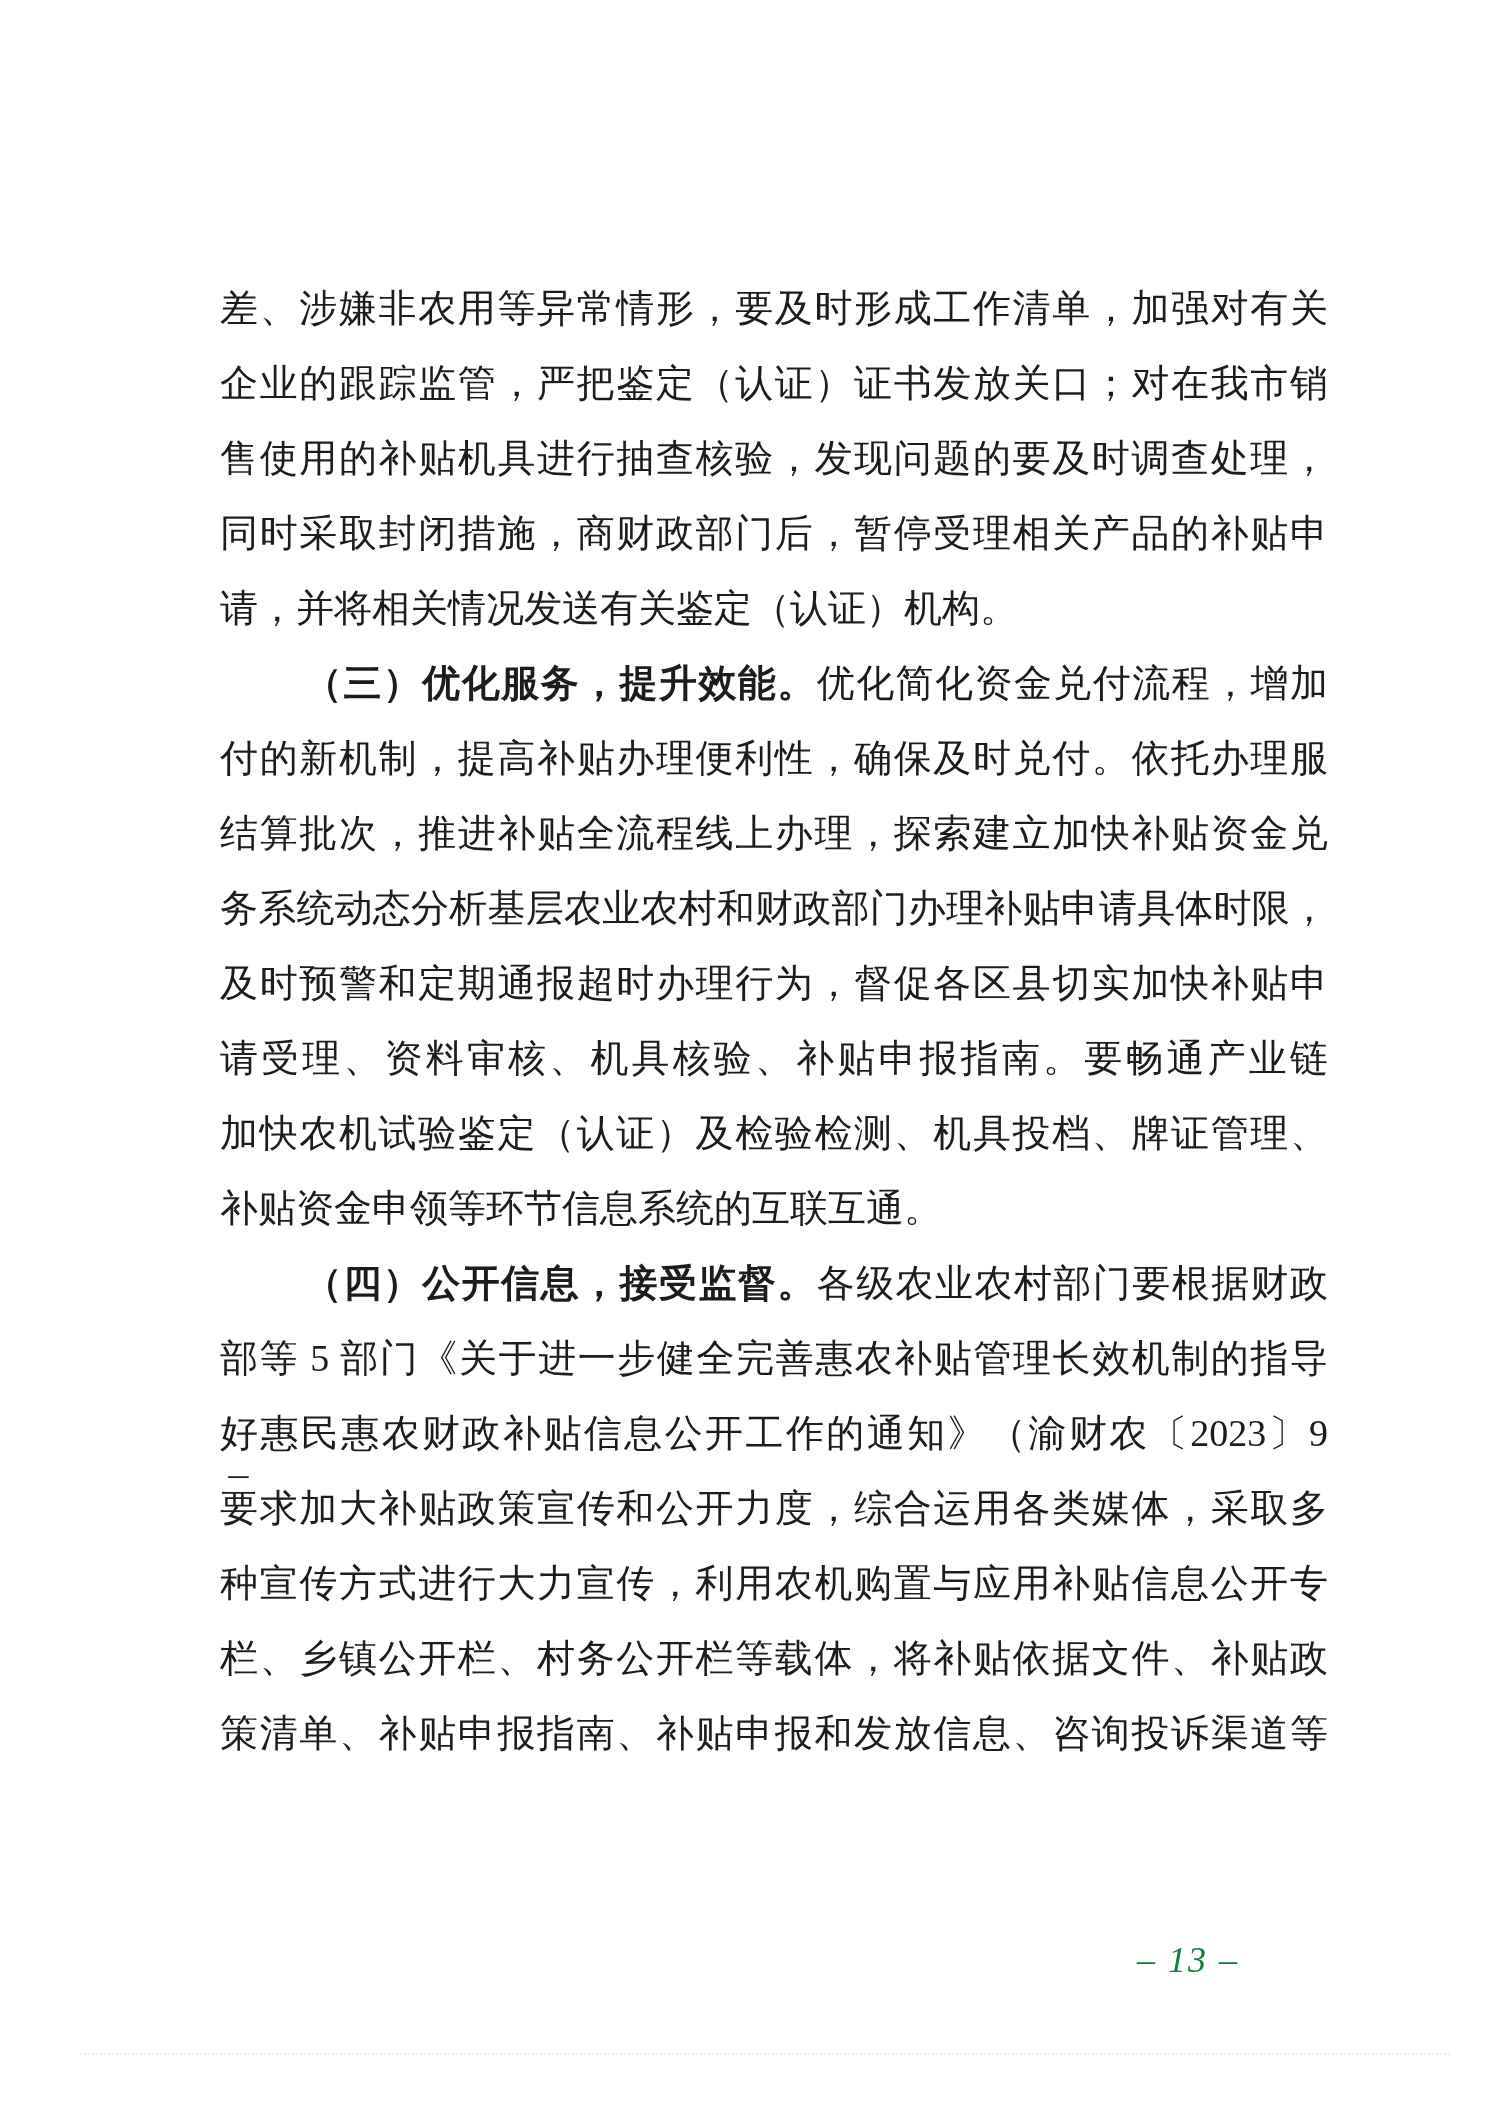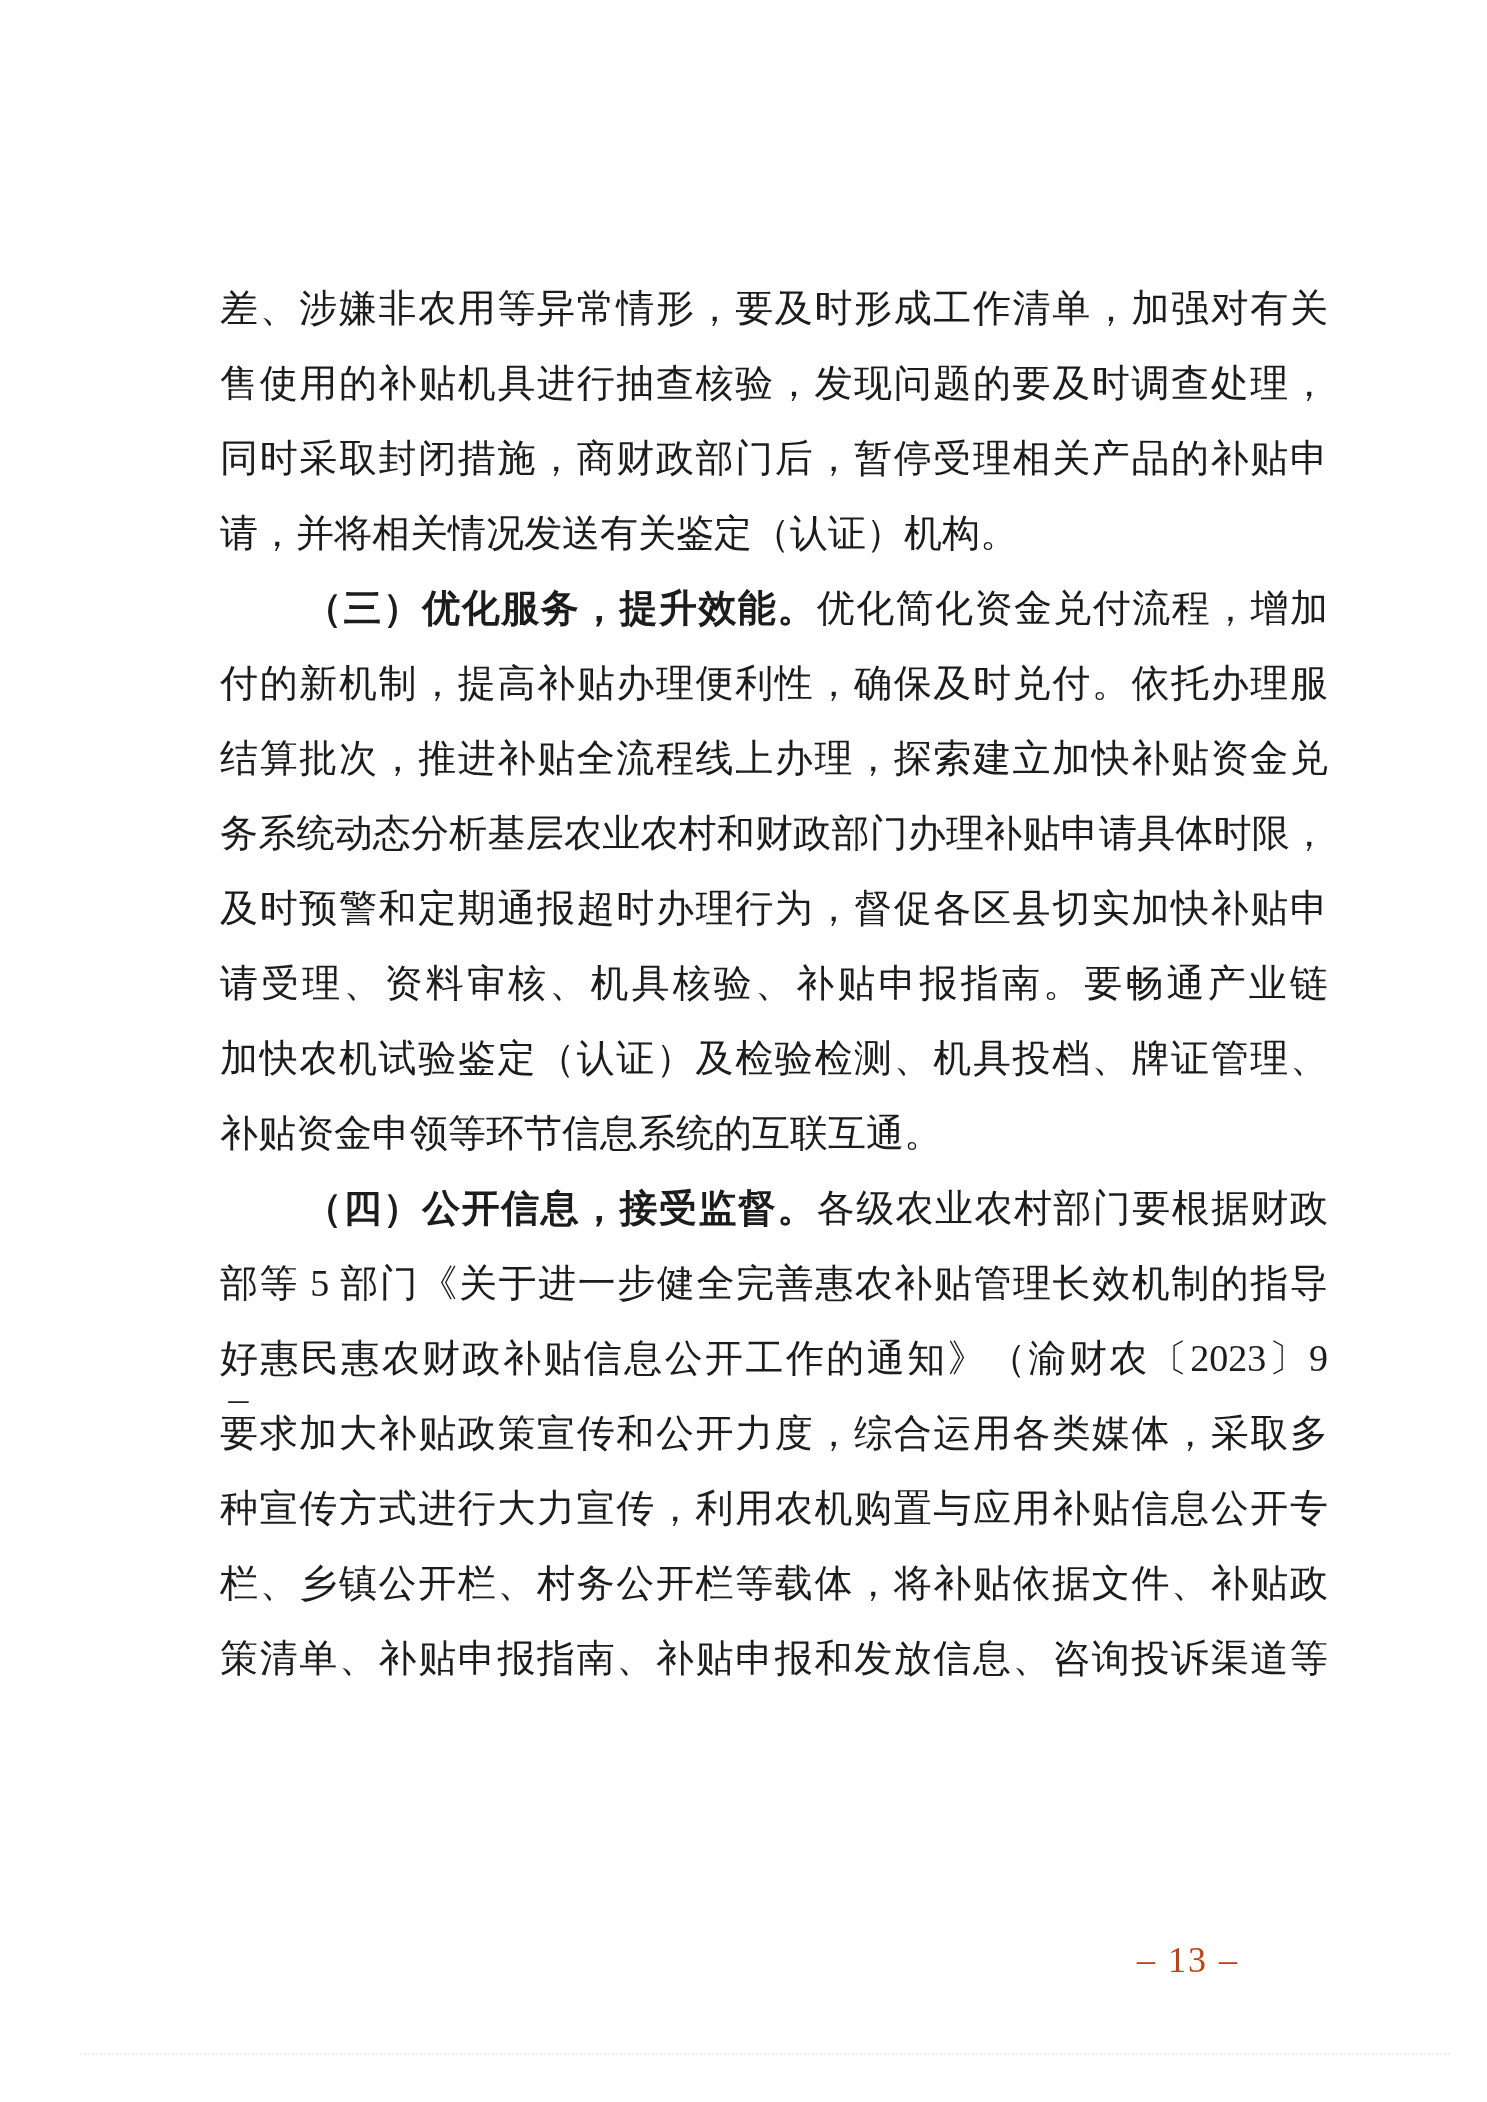--- a/index.html
+++ b/index.html
@@ -49,39 +49,41 @@
   }
   .page-number {
     position: absolute;
     top: 1938px;
     left: 1093px;
     width: 190px;
     height: 44px;
     font-size: 36px;
     line-height: 44px;
     text-align: center;
-    color: #c2410c;
+    color: #15803d;
     letter-spacing: 2px;
+    font-style: italic;
   }
   .scan-noise {
     position: absolute;
     top: 2053px;
     left: 80px;
     width: 1370px;
     height: 0;
     border-top: 2px dotted #e6e6e6;
     opacity: 0.7;
   }
 </style>
 </head>
 <body>
 
 <div class="page">
   <div class="textblock" id="textblock">
       <div class="line"><span class="seg">差、涉嫌非农用等异常情形，要及时形成工作清单，加强对有关</span></div>
+      <div class="line"><span class="seg">企业的跟踪监管，严把鉴定（认证）证书发放关口；对在我市销</span></div>
       <div class="line"><span class="seg">售使用的补贴机具进行抽查核验，发现问题的要及时调查处理，</span></div>
       <div class="line"><span class="seg">同时采取封闭措施，商财政部门后，暂停受理相关产品的补贴申</span></div>
       <div class="line para-end"><span class="seg">请，并将相关情况发送有关鉴定（认证）机构。</span></div>
       <div class="line indent"><span class="seg-bold">（三）优化服务，提升效能。</span><span class="seg">优化简化资金兑付流程，增加</span></div>
       <div class="line"><span class="seg">付的新机制，提高补贴办理便利性，确保及时兑付。依托办理服</span></div>
       <div class="line"><span class="seg">结算批次，推进补贴全流程线上办理，探索建立加快补贴资金兑</span></div>
       <div class="line"><span class="seg">务系统动态分析基层农业农村和财政部门办理补贴申请具体时限，</span></div>
       <div class="line"><span class="seg">及时预警和定期通报超时办理行为，督促各区县切实加快补贴申</span></div>
       <div class="line"><span class="seg">请受理、资料审核、机具核验、补贴申报指南。要畅通产业链</span></div>
       <div class="line"><span class="seg">加快农机试验鉴定（认证）及检验检测、机具投档、牌证管理、</span></div>

